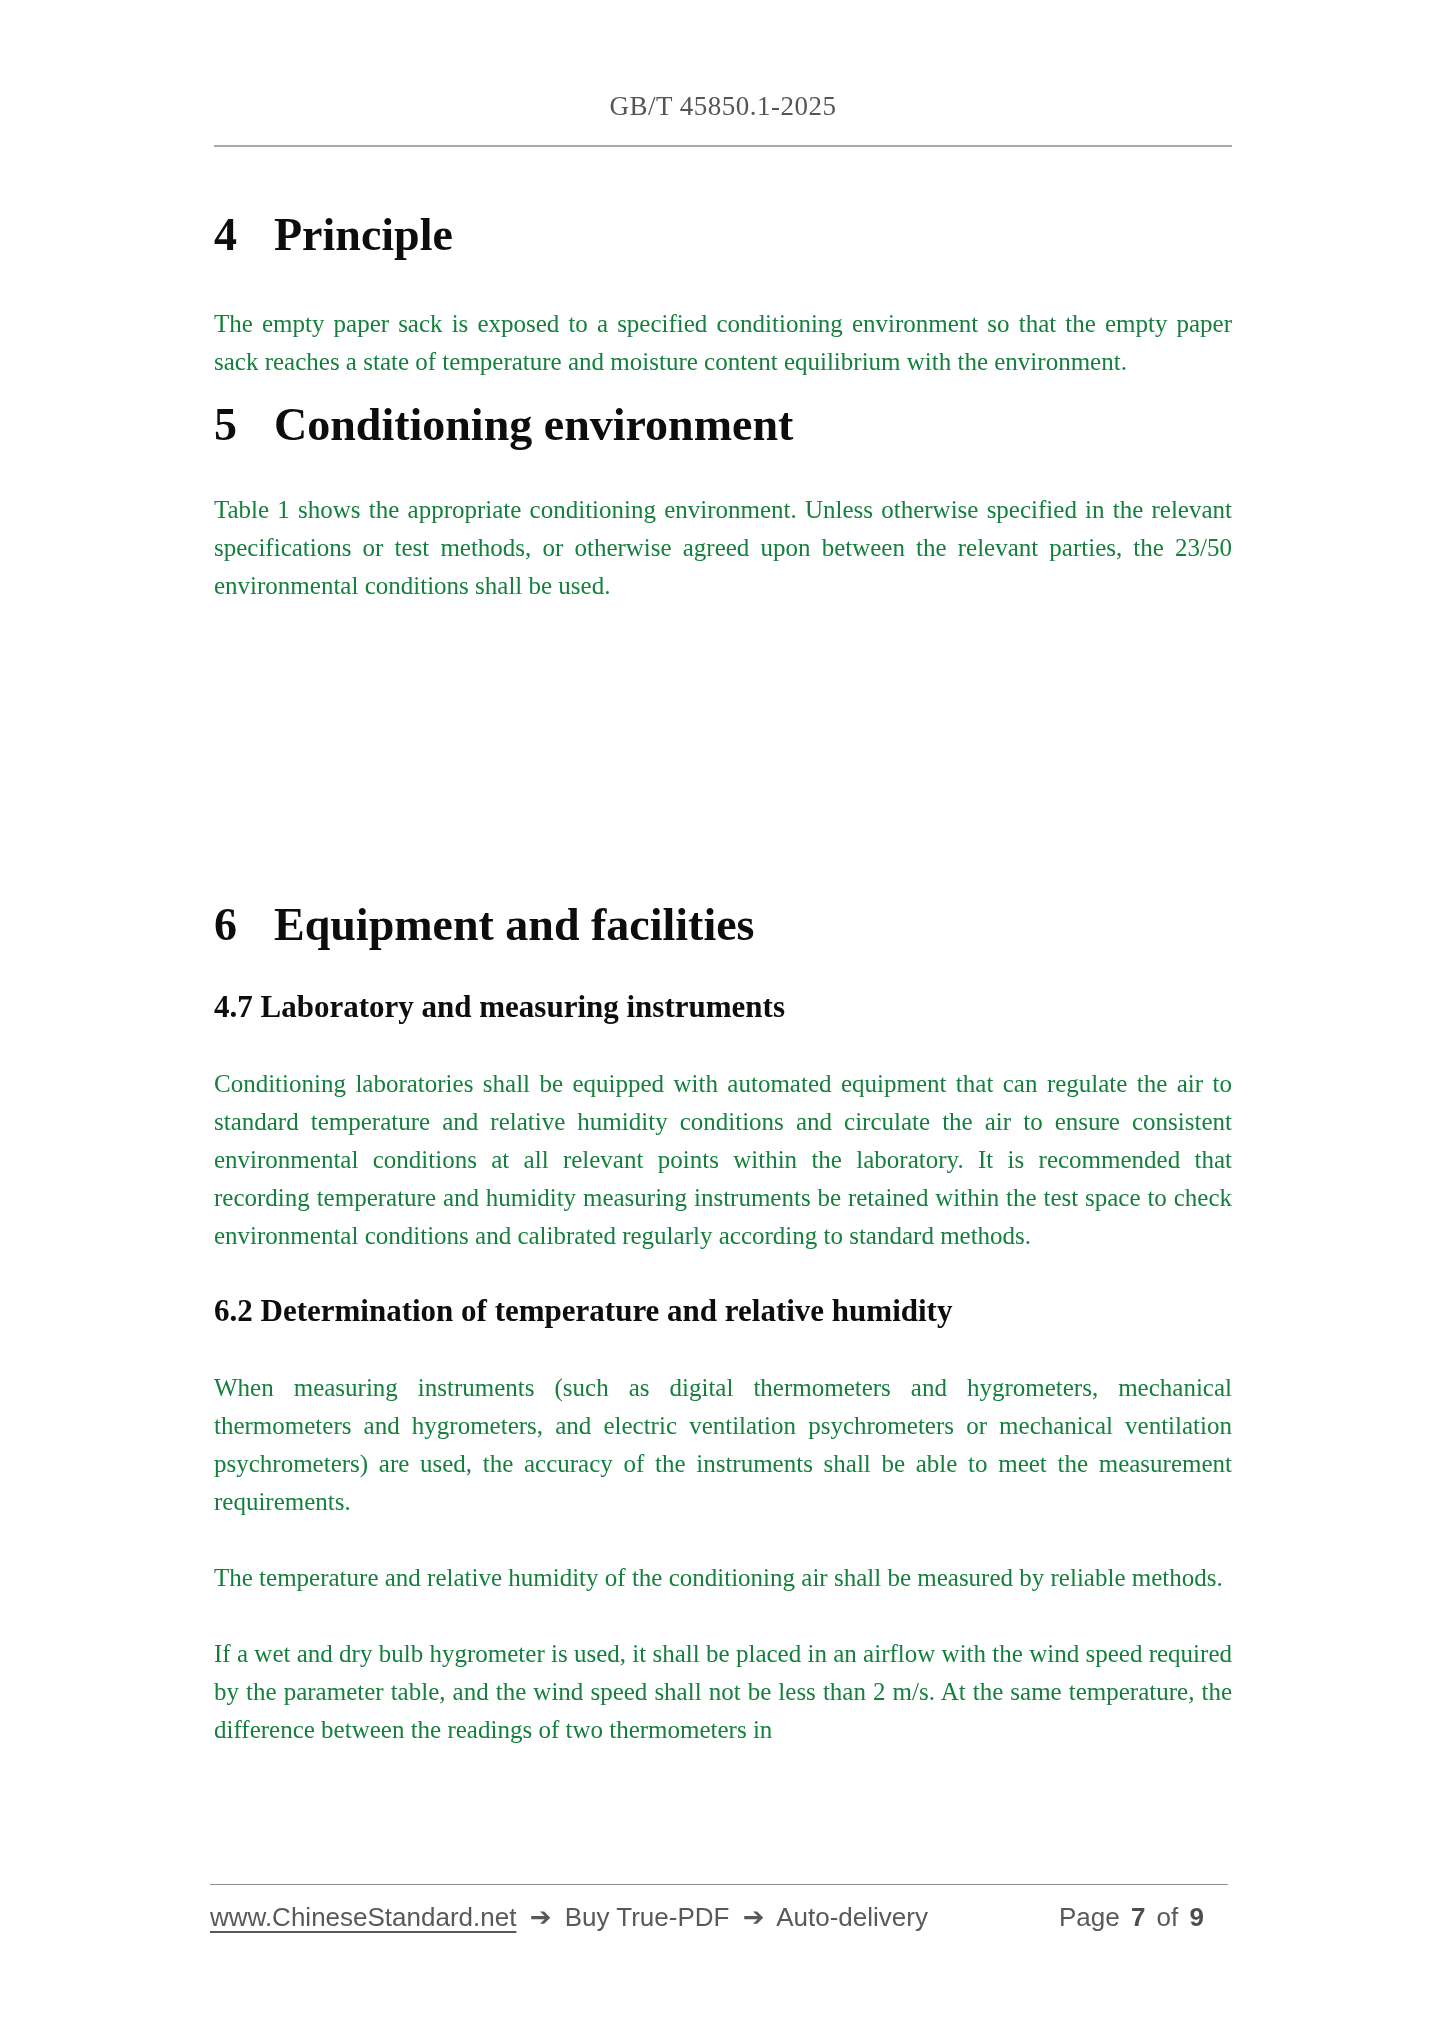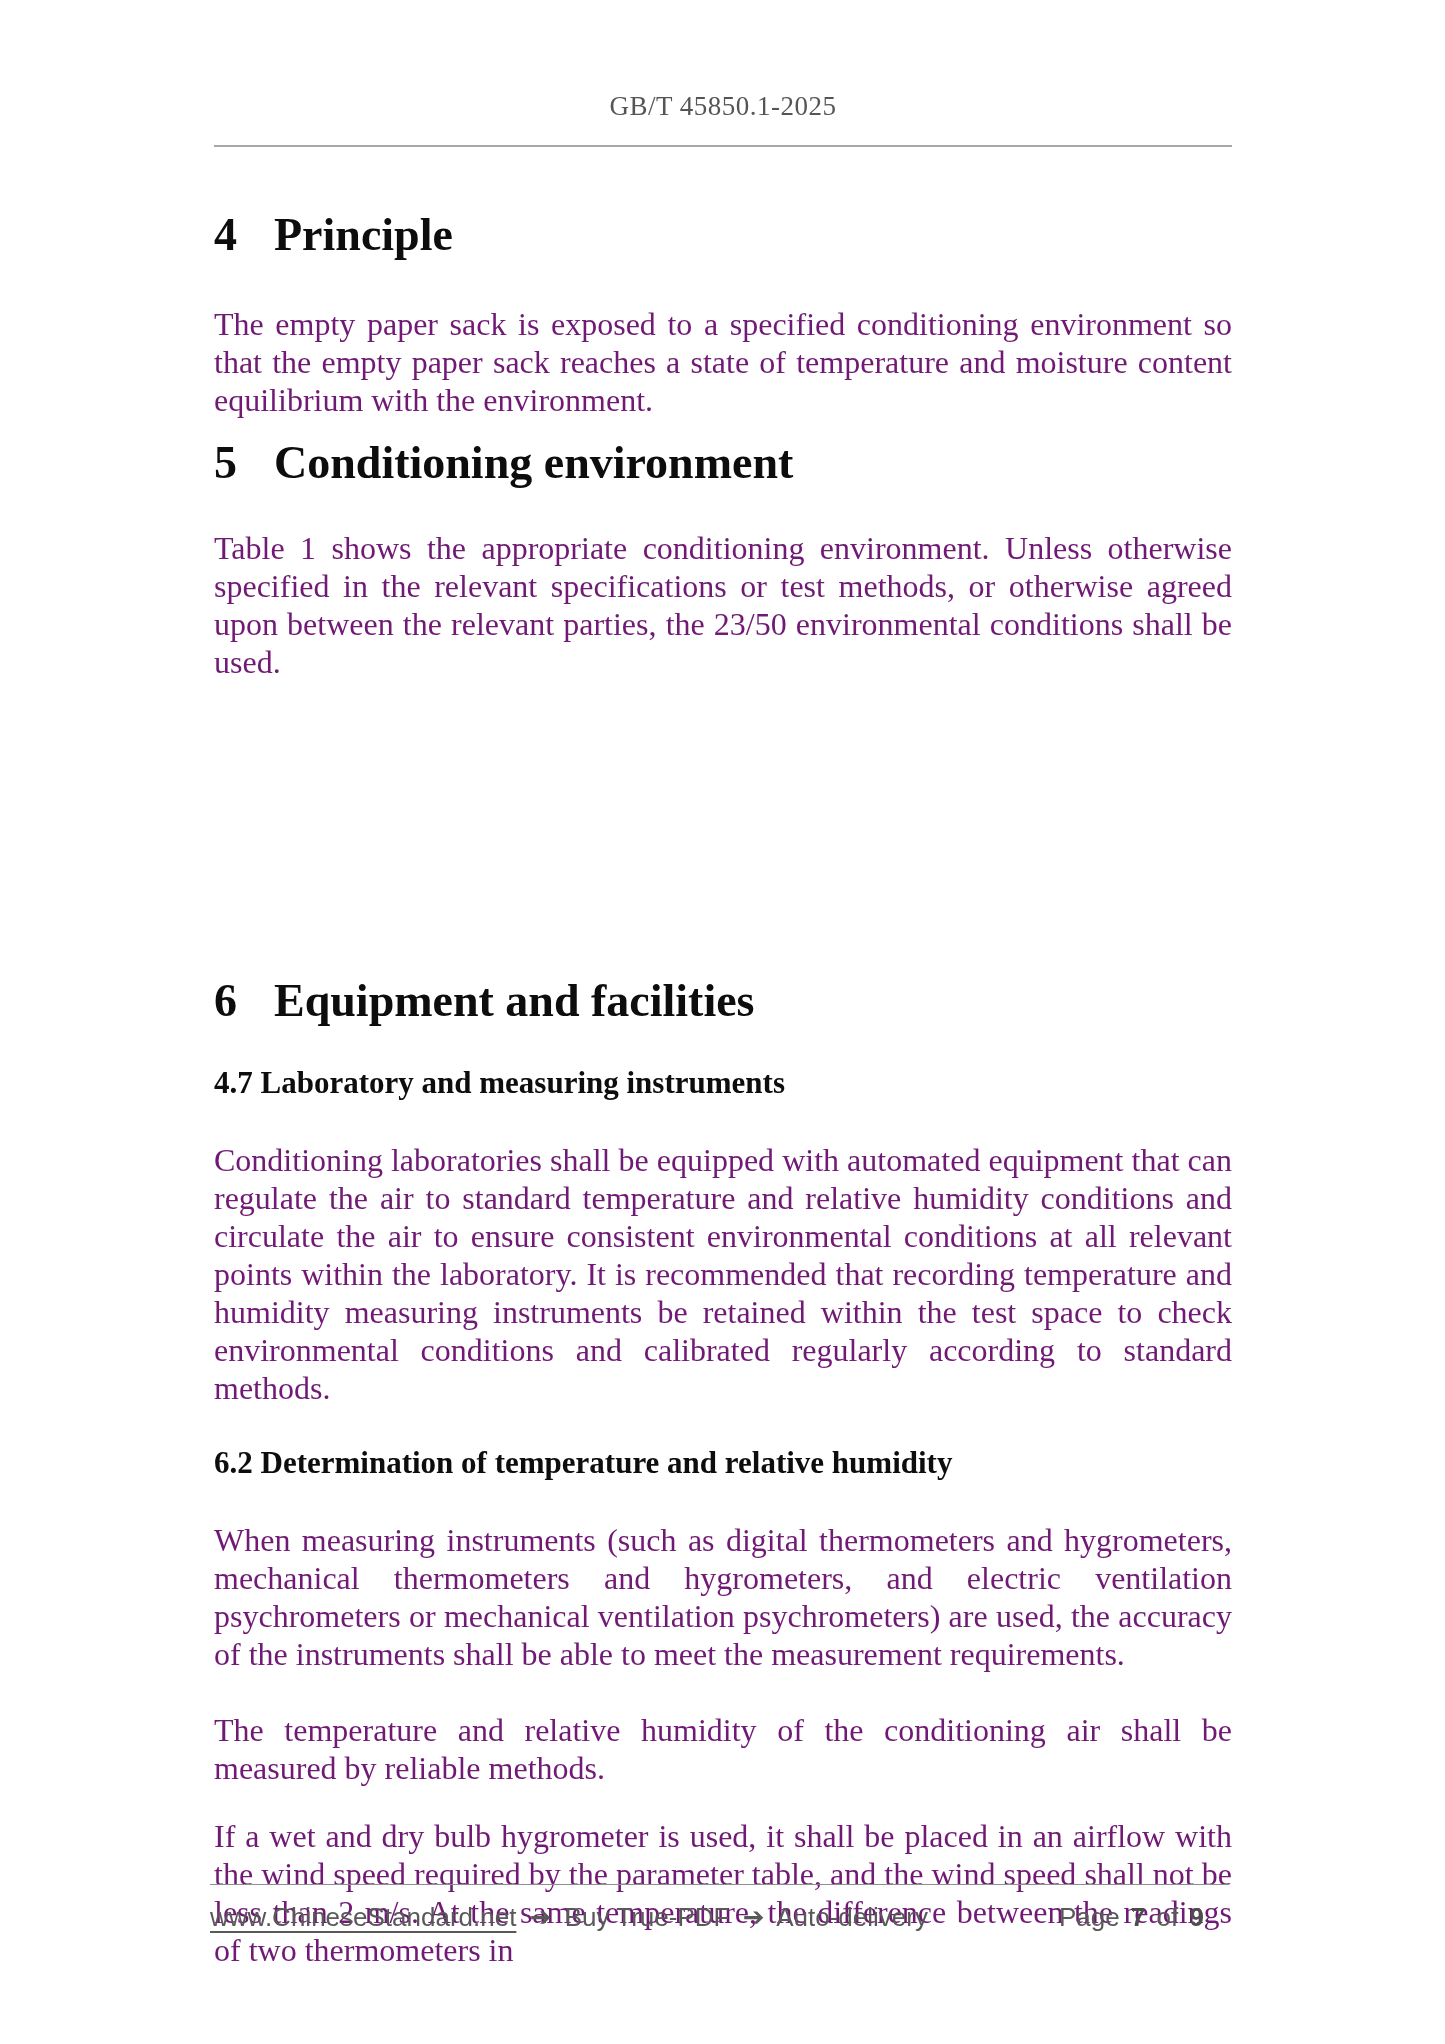--- a/index.html
+++ b/index.html
@@ -49,31 +49,31 @@
   h1.sec.s6 { margin-top: 0; }
   h2.subsec {
     font-size: 31px;
     line-height: 36px;
     font-weight: bold;
     color: #0d0d0d;
   }
   h2.s61 { margin-top: 44px; }
   h2.s62 { margin-top: 38px; }
   p.body-p {
-    font-size: 32px;
+    font-size: 25px;
     line-height: 38px;
     text-align: justify;
-    color: #701a75;
+    color: #15803d;
   }
   p.p-s4  { margin-top: 50px; }
   p.p-s5  { margin-top: 46px; }
   p.p-s61 { margin-top: 40px; }
   p.p-s62a { margin-top: 38px; }
   p.p-s62b { margin-top: 40px; }
-  p.p-s62c { margin-top: 30px; }
+  p.p-s62c { margin-top: 38px; }
   .table-blank {
     height: 300px;
   }
   .footer {
     position: absolute;
     left: 210px;
     top: 1884px;
     width: 1018px;
     font-family: "Liberation Sans", "DejaVu Sans", sans-serif;
     color: #595959;

